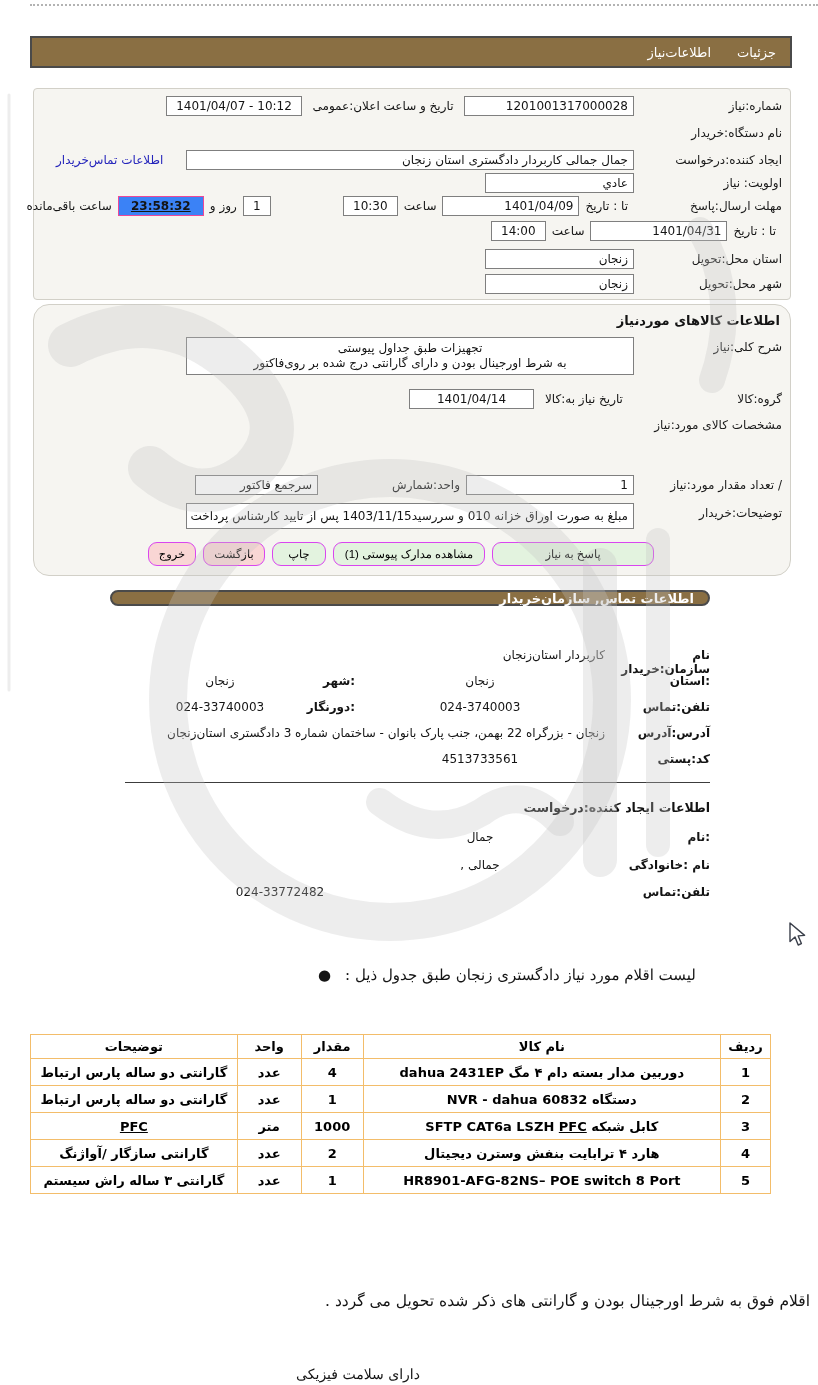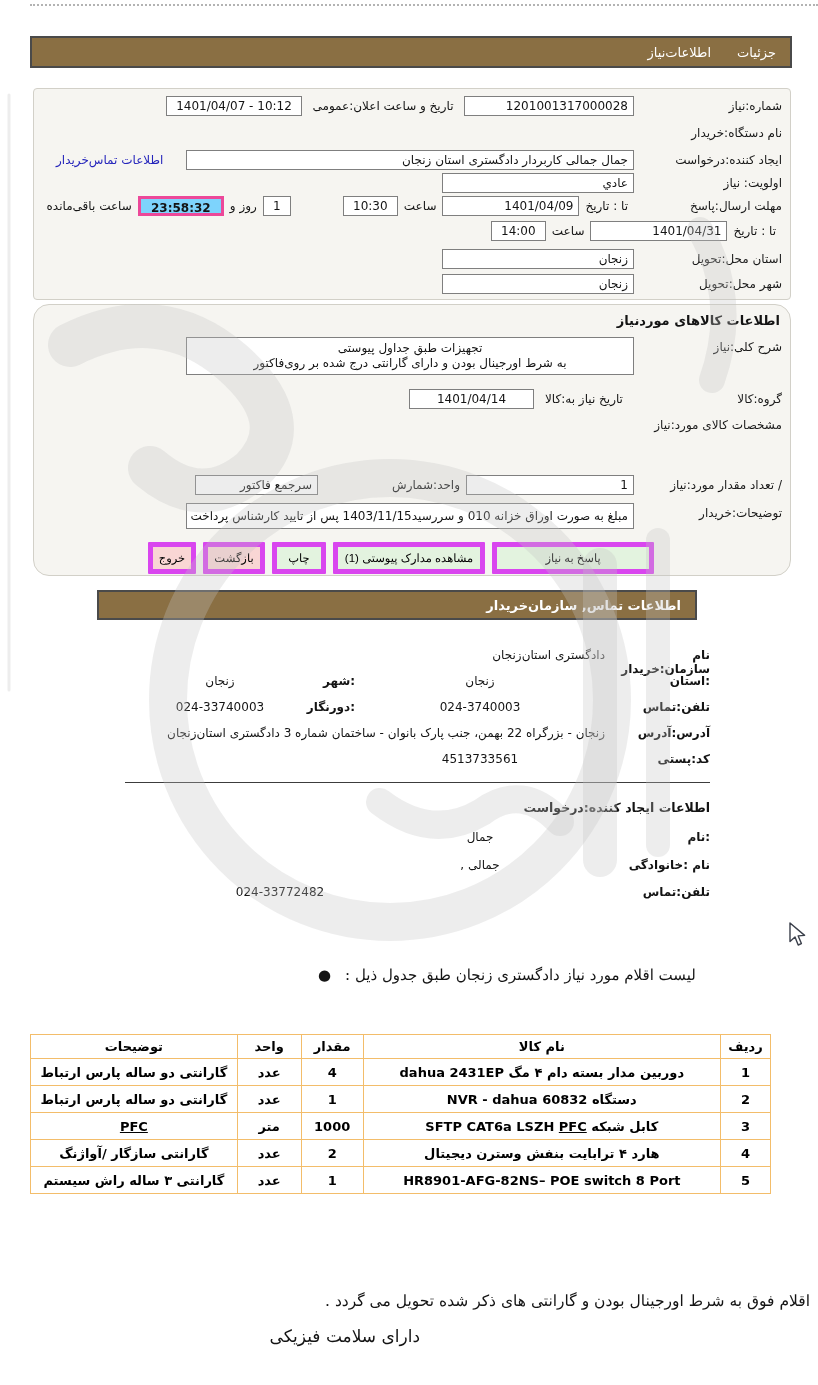--- a/index.html
+++ b/index.html
@@ -12,57 +12,57 @@
   
   .dotted-top { position:absolute; top:4px; left:30px; width:788px; border-top:2px dotted #b3b3b3; }
 
   
   .brownbar {
     position:absolute; background:#8a6f43; border:2px solid #4a4a4a;
     color:#ffffff; direction:rtl; display:flex; align-items:center;
     font-size:13px; padding:0 14px; gap:26px;
   }
   .bar1 { left:30px; top:36px; width:762px; height:32px; }
-  .bar2 { left:97px; top:590px; width:600px; height:30px; font-weight:bold; }
+  .bar2 { left:110px; top:590px; width:600px; height:16px; font-weight:bold;border-radius:9px; }
 
   
   .panel {
     position:absolute; left:33px; width:758px; background:#f6f5f1;
     border:1px solid #d2d0c8; border-radius:4px;
   }
   .p1 { top:88px; height:212px; }
   .p2 { top:304px; height:272px;border-radius:16px; }
 
   .frow { position:absolute; right:8px; left:8px; display:flex; direction:rtl; align-items:flex-start; }
   .flabel { flex:0 0 148px; padding-top:3px; color:#1a1a1a; line-height:14px; }
   .sublabel { flex:0 0 auto; padding:3px 6px 0 6px; }
   .fbox {
     flex:0 0 auto; background:#ffffff; border:1px solid #7f7f7f;
     height:20px; line-height:18px; padding:0 5px; overflow:hidden; white-space:nowrap;
     direction:rtl; text-align:right; font-size:12px;
   }
   .fbox.multi { height:auto; white-space:normal; text-align:center; line-height:15px; padding:3px 6px; }
   .ltr { direction:ltr; text-align:right; }
-  .center { text-align:center; }
+  .center { text-align:center;margin-left:20px; }
 
   .w170{width:170px}.w162c{flex:0 0 162px;text-align:center;padding-top:3px}
-  .w136{width:136px}.w448{width:448px}.w177{width:192px}.w137{width:137px}
+  .w136{width:136px}.w448{width:448px}.w177{width:149px}.w137{width:137px}
   .w55{width:55px}.w28{width:28px;text-align:center}.w86{width:86px}
   .w265{width:265px}.w125{width:125px}.w168{width:168px}.w123{width:123px}
 
-  .countdown { background:#7dd3fc; border:3px solid #ec4899; font-weight:bold; text-align:center;text-decoration:underline; }
+  .countdown { background:#3b82f6; border:1px solid #ec4899; font-weight:bold; text-align:center;text-decoration:underline; }
   .link { color:#2424bb; cursor:pointer; position:absolute; left:22px; top:64px; font-size:12px; }
 
   .sec-title { position:absolute; right:10px; top:8px; font-weight:bold; font-size:13px; direction:rtl; }
 
   
   .btnrow { position:absolute; top:542px; left:118px; width:536px; display:flex; direction:rtl; gap:7px; }
   .btn {
-    height:32px; border:5px solid #d946ef; font-size:11.5px; line-height:18px;
-    text-align:center; direction:rtl; border-radius:1px;
+    height:24px; border:1px solid #d946ef; font-size:11.5px; line-height:18px;
+    text-align:center; direction:rtl; border-radius:9px;
   }
   .btn.green { background:#e3f3df; }
   .btn.pink  { background:#f9d6d4; }
   .b-respond{width:162px}.b-docs{width:152px}.b-print{width:54px}.b-back{width:62px}.b-exit{width:48px}
 
   
   .crow { position:absolute; left:110px; width:600px; display:flex; direction:rtl; align-items:flex-start; font-size:12px; }
   .clabel { flex:0 0 105px; font-weight:bold; }
   .cval250 { flex:0 0 250px; text-align:center; }
   .cval250.start { text-align:right; }
@@ -80,21 +80,21 @@
   table.items { position:absolute; left:30px; top:1034px; width:741px; border-collapse:collapse; direction:rtl; }
   table.items th, table.items td {
     border:1px solid #f3bd6a; font-weight:bold; font-size:13px; text-align:center;
     height:27px; padding:0 4px; color:#000;
   }
   table.items th { height:24px; }
   .col-no{width:50px}.col-name{width:358px}.col-qty{width:62px}.col-unit{width:64px}.col-desc{width:207px}
   .u { text-decoration:underline; }
 
   .foot1 { position:absolute; right:8px; top:1292px; direction:rtl; font-size:15.5px; }
-  .foot2 { position:absolute; right:398px; top:1326px; direction:rtl; font-size:17px; }
+  .foot2 { position:absolute; right:398px; top:1366px; direction:rtl; font-size:14px; }
 
   
   .watermark { position:absolute; left:0; top:0; z-index:6; pointer-events:none; }
   .cursor { position:absolute; left:786px; top:922px; z-index:9; pointer-events:none; }
   .content { position:relative; z-index:2; }
 </style>
 </head>
 <body>
 
 <svg class="watermark" width="818" height="1385" viewBox="0 0 818 1385">
@@ -201,21 +201,21 @@
     <button class="btn pink b-back">بازگشت</button>
     <button class="btn pink b-exit">خروج</button>
   </div>
 
   <div class="brownbar bar2">
     <span>اطلاعات  تماس, سازمان‌خریدار</span>
   </div>
 
   <div class="crow" style="top:648px">
     <span class="clabel">نام سازمان:خریدار</span>
-    <span class="cval250 start">دادگستری استان‌زنجان</span>
+    <span class="cval250 start">کاربردار استان‌زنجان</span>
   </div>
   <div class="crow" style="top:674px">
     <span class="clabel">:استان</span>
     <span class="cval250">زنجان</span>
     <span class="clabel2">:شهر</span>
     <span class="cval150">زنجان</span>
   </div>
   <div class="crow" style="top:700px">
     <span class="clabel">تلفن:تماس</span>
     <span class="cval250 ltr" style="text-align:center">024-3740003</span>

